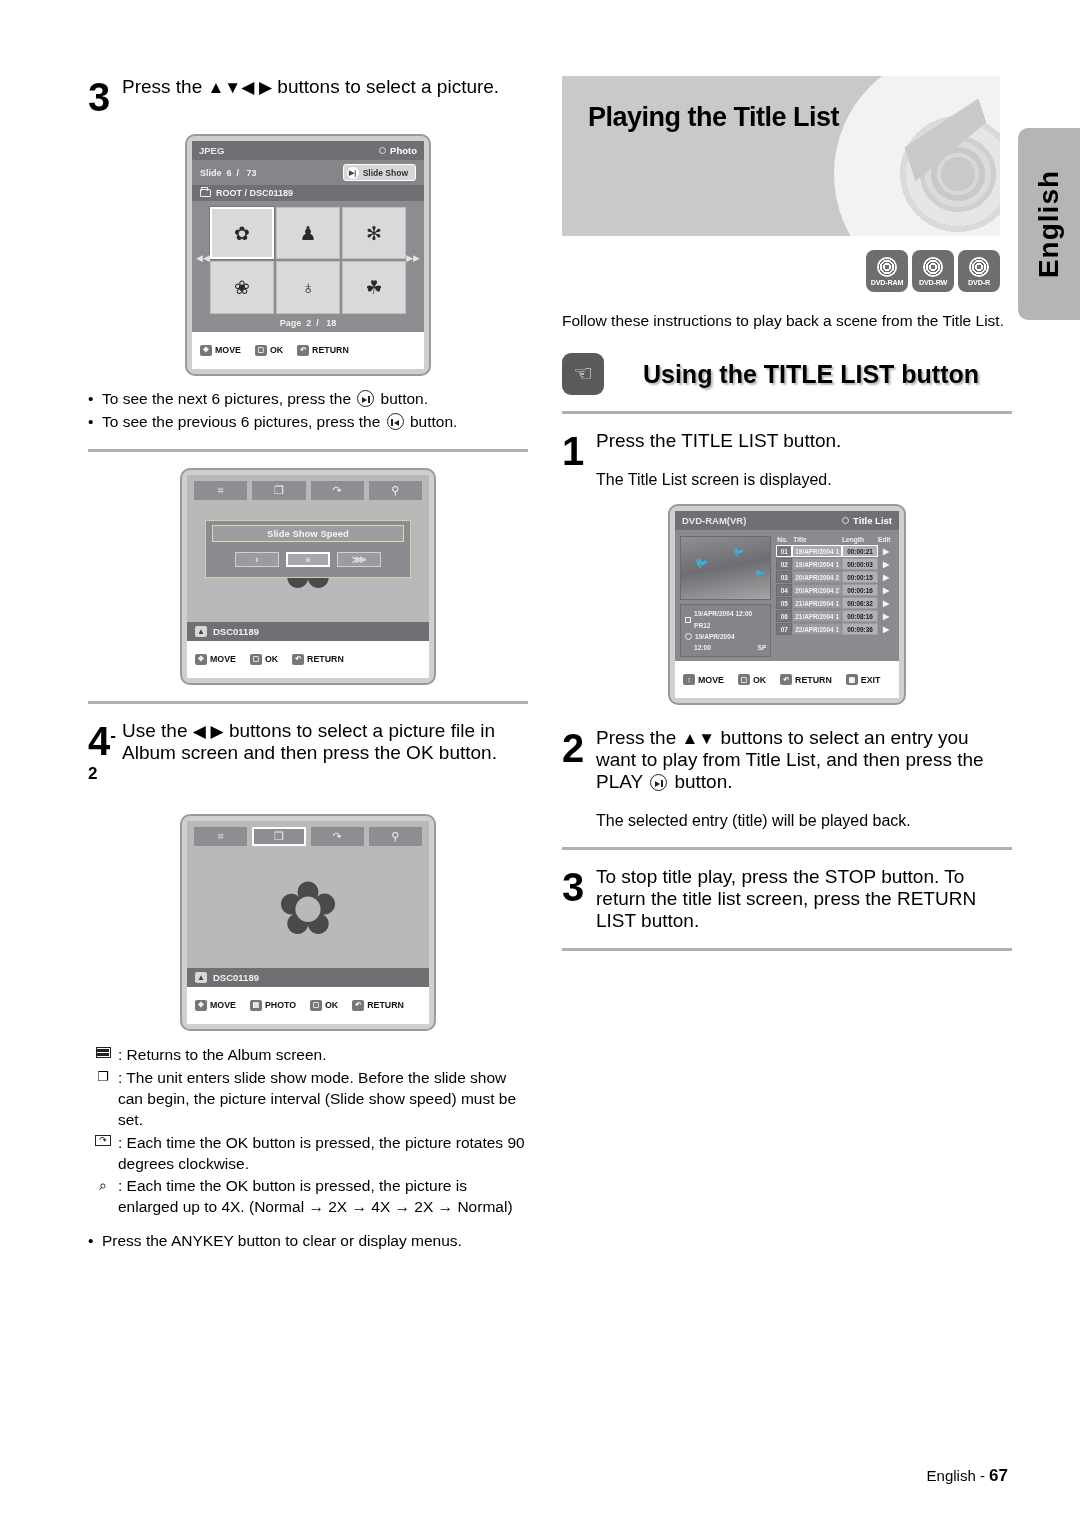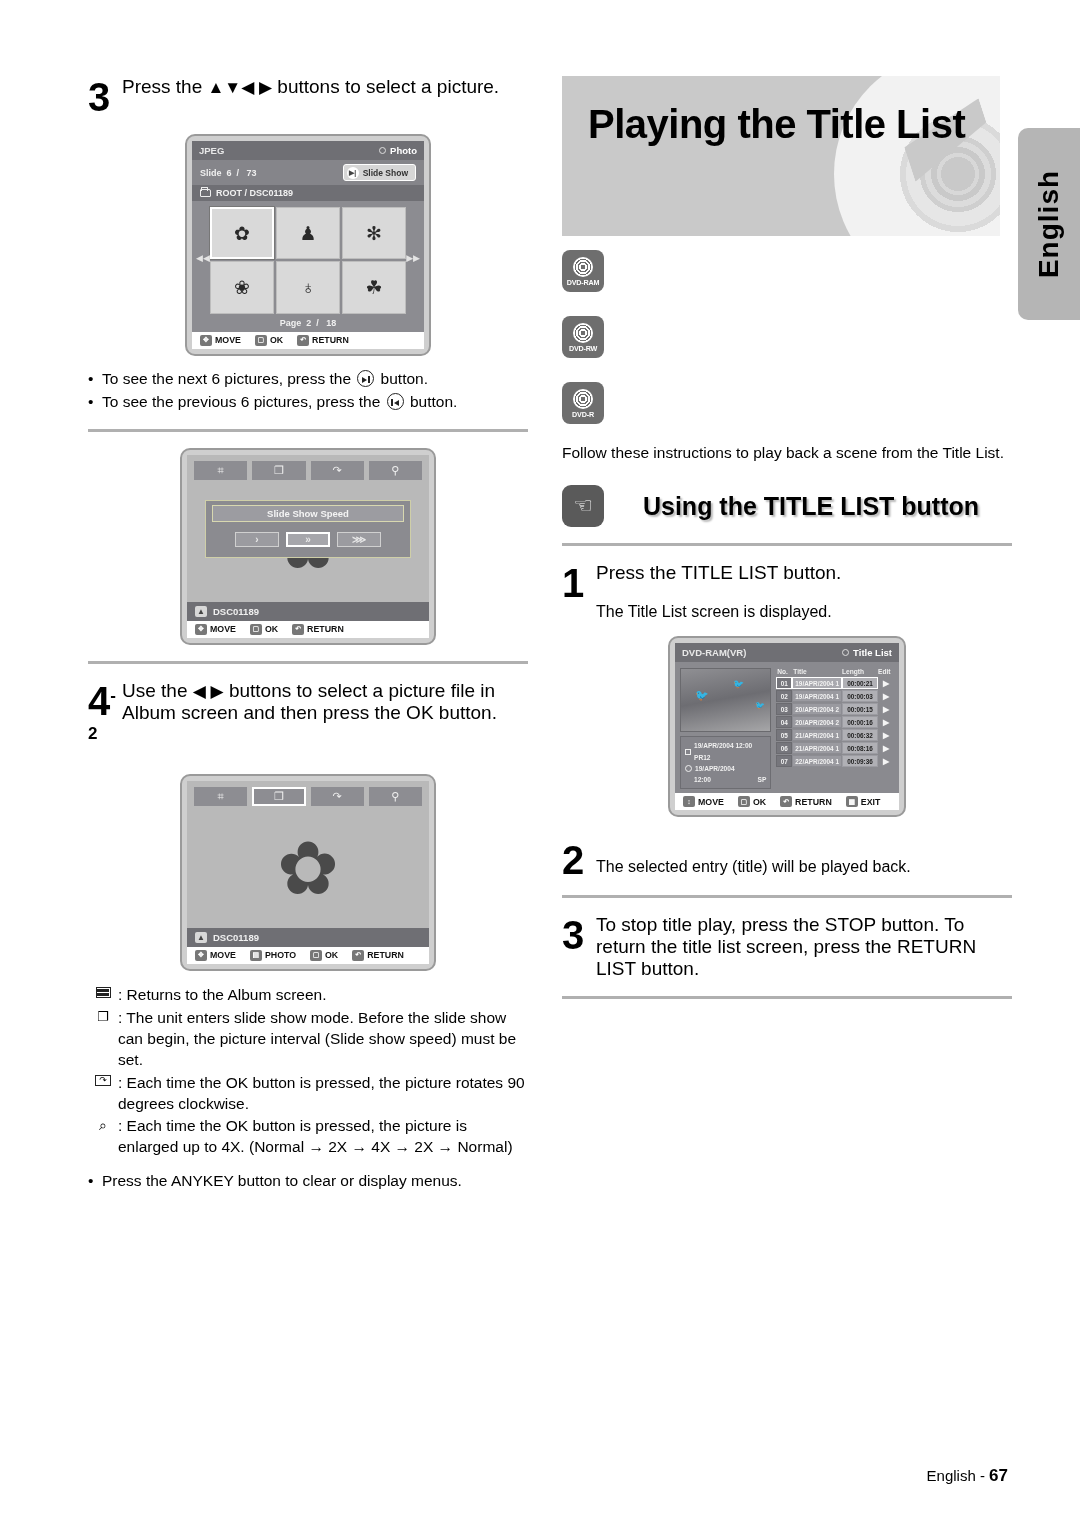--- a/index.html
+++ b/index.html
@@ -88,21 +88,21 @@
     margin: 16px 0 16px 0;
   }
 
   
   .banner {
     position: relative; width: 438px; height: 160px;
     background: #c9c9c9; overflow: hidden;
   }
   .banner-title {
     position: absolute; left: 26px; top: 26px;
-    font-size: 40px; font-weight: bold; letter-spacing: -0.5px;
+    font-size: 27px; font-weight: bold; letter-spacing: -0.5px;
     z-index: 3;
   }
   .disc {
     position: absolute; right: -82px; top: -26px;
     width: 248px; height: 248px; border-radius: 50%;
     background:
       radial-gradient(circle at 50% 50%,
         #c9c9c9 0, #c9c9c9 17px,
         #d8d8d8 17px, #d8d8d8 21px,
         #c9c9c9 21px, #c9c9c9 27px,
@@ -117,22 +117,22 @@
     position: absolute; right: 10px; top: 34px;
     width: 86px; height: 60px;
     background: #c9c9c9;
     transform: rotate(-18deg);
     clip-path: polygon(0 40%, 100% 0, 100% 42%, 0 100%);
     z-index: 2;
   }
 
   
   .badges {
-    display: flex; gap: 24px; justify-content: flex-end;
-    margin-top: 14px; padding-right: 12px; flex-direction: column;
+    display: flex; gap: 4px; justify-content: flex-end;
+    margin-top: 14px; padding-right: 12px;
   }
   .badge {
     width: 42px; height: 42px; border-radius: 8px;
     background: #6e6e6e; color: #fff;
     display: flex; flex-direction: column;
     align-items: center; justify-content: center;
     padding-top: 2px;
   }
   .badge-disc {
     width: 20px; height: 20px; border-radius: 50%;
@@ -237,21 +237,21 @@
     position: absolute; top: 50%; transform: translateY(-50%);
     font-size: 9px; color: #e4e4e4;
   }
   .nav-prev { left: 4px; } .nav-next { right: 4px; }
   .page-line {
     background: #8c8c91; color: #f0f0f0; text-align: center;
     font-size: 9px; font-weight: bold; padding: 2px 0 4px 0;
   }
   .tv-footer {
     background: #fff; display: flex; align-items: center;
-    gap: 14px; padding: 3px 8px; font-size: 8.8px; font-weight: bold;
+    gap: 14px; padding: 13px 8px; font-size: 8.8px; font-weight: bold;
     color: #111;
   }
   .tv-footer .fitem { display: flex; align-items: center; gap: 3px; }
   .fkey {
     width: 12px; height: 11px; border-radius: 2px;
     background: #777; color: #fff; font-size: 7px;
     display: flex; align-items: center; justify-content: center;
   }
 
   
@@ -785,20 +785,21 @@
             <span class="fkey">▦</span>
             <span>EXIT</span>
           </span>
       </div>
     </div>
   </div>
 
   <div class="step" style="margin-top:22px;">
     <div class="step-num">2</div>
     <div class="step-body">
+      <div class="step-title"><span>Press the </span><span class="arrows">▲▼</span><span> buttons to select an entry you want to play from Title List, and then press the PLAY </span><span class="btn-glyph bar"></span><span> button.</span></div>
       <div class="step-sub">The selected entry (title) will be played back.</div>
     </div>
   </div>
 
   <hr class="rule">
 
   <div class="step">
     <div class="step-num">3</div>
     <div class="step-body">
       <div class="step-title">To stop title play, press the STOP button. To return the title list screen, press the RETURN LIST button.</div>

